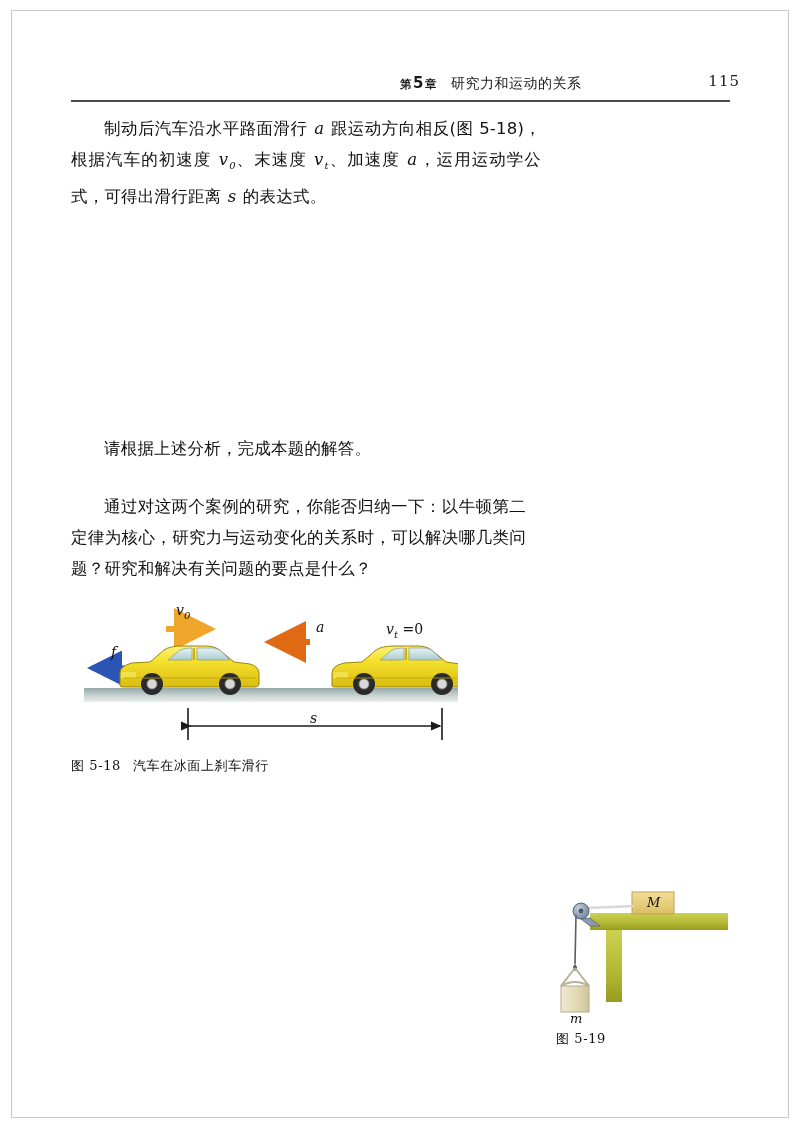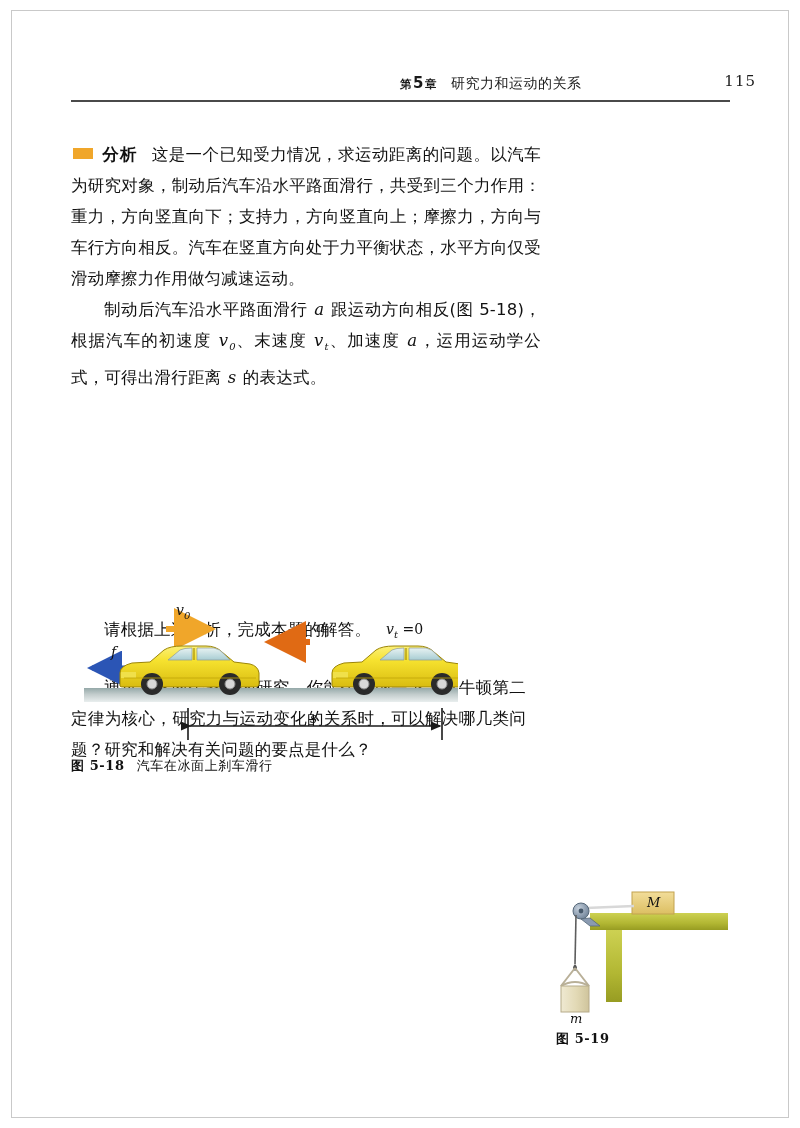--- a/index.html
+++ b/index.html
@@ -55,21 +55,21 @@
     font-size: 15px;
     font-weight: bold;
     padding: 0 1px;
   }
   .runhead .subject {
     margin-left: 14px;
     font-size: 14px;
   }
   .pageno {
     position: absolute;
-    right: 44px;
+    right: 60px;
     top: 72px;
     font-size: 15px;
     color: #1a1a1a;
     font-family: "DejaVu Serif", "Liberation Serif", serif;
     letter-spacing: 1px;
   }
   .head-rule {
     position: absolute;
     left: 71px;
     top: 100px;
@@ -138,21 +138,21 @@
   }
   .fig-caption {
     position: absolute;
     font-size: 13px;
     color: #111;
     font-weight: bold;
     letter-spacing: 0.6px;
     white-space: nowrap;
   }
   #cap18 { left: 71px; top: 757px; }
-  .cap-num { font-weight: bold; font-family: "DejaVu Serif","Liberation Serif",serif; margin-top: 12px; }
+  .cap-num { font-weight: normal; font-family: "DejaVu Serif","Liberation Serif",serif; margin-top: 12px; }
   .cap-text { font-weight: normal; margin-left: 12px; }
 
   
   .fig19 {
     position: absolute;
     left: 548px;
     top: 868px;
     width: 190px;
     height: 150px;
   }
@@ -181,23 +181,20 @@
         <span class="chap">章</span>
       <span class="subject">研究力和运动的关系</span>
     </div>
   </div>
   <div class="pageno">115</div>
   <div class="head-rule"></div>
 
   <div class="col">
 
 
-    <p class="bt" style="margin-top:26px;">
-      <span class="marker"></span><span class="analysis-label">分析</span><span>这是一个已知受力情况，求运动距离的问题。以汽车为研究对象，制动后汽车沿水平路面滑行，共受到三个力作用：重力，方向竖直向下；支持力，方向竖直向上；摩擦力，方向与车行方向相反。汽车在竖直方向处于力平衡状态，水平方向仅受滑动摩擦力作用做匀减速运动。</span>
-    </p>
 
 
     <p class="bt indent"><span>制动后汽车沿水平路面滑行 </span><span class="ital">a</span><span> 跟运动方向相反(图 5-18)，根据汽车的初速度 </span><span class="ital">v</span><span class="sub">0</span><span>、末速度 </span><span class="ital">v</span><span class="sub">t</span><span>、加速度 </span><span class="ital">a</span><span>，运用运动学公式，可得出滑行距离 </span><span class="ital">s</span><span> 的表达式。</span></p>
 
     <div style="height:194px;"></div>
 
 
     <p class="bt indent" style="margin-top:27px;">请根据上述分析，完成本题的解答。</p>
 
     <p class="bt indent hw" style="margin-top:27px; width:455px;">通过对这两个案例的研究，你能否归纳一下：以牛顿第二定律为核心，研究力与运动变化的关系时，可以解决哪几类问题？研究和解决有关问题的要点是什么？</p>

